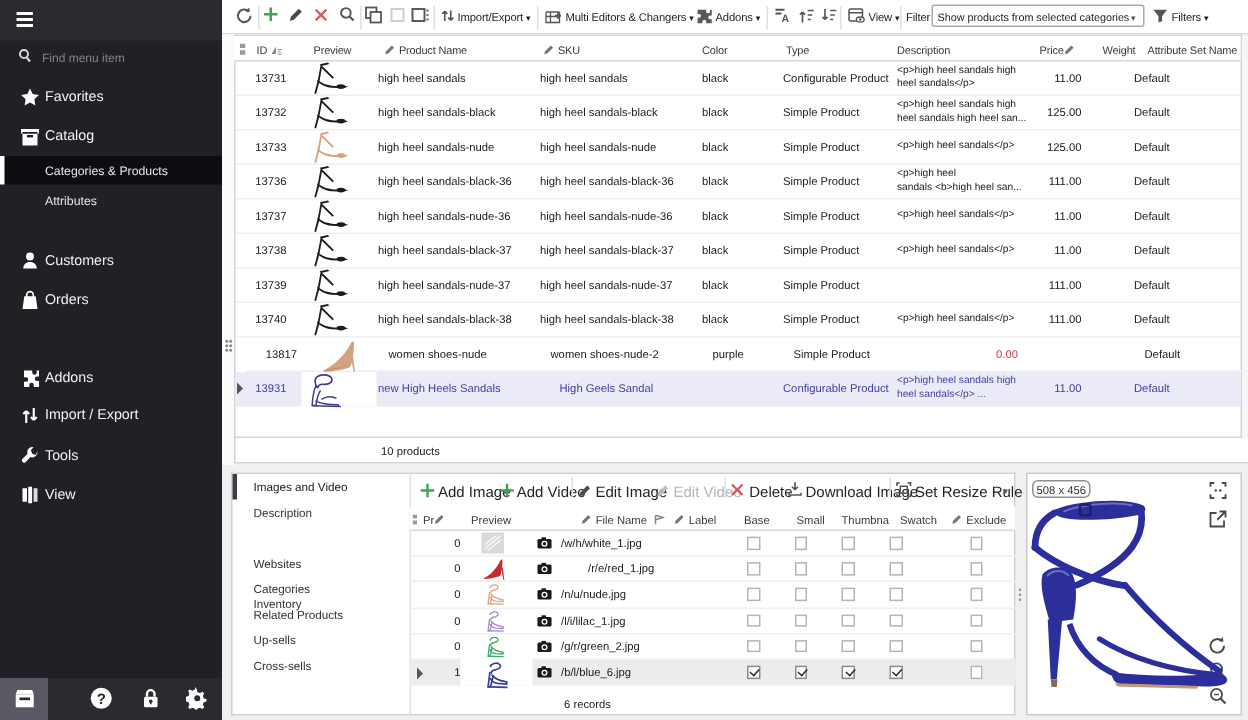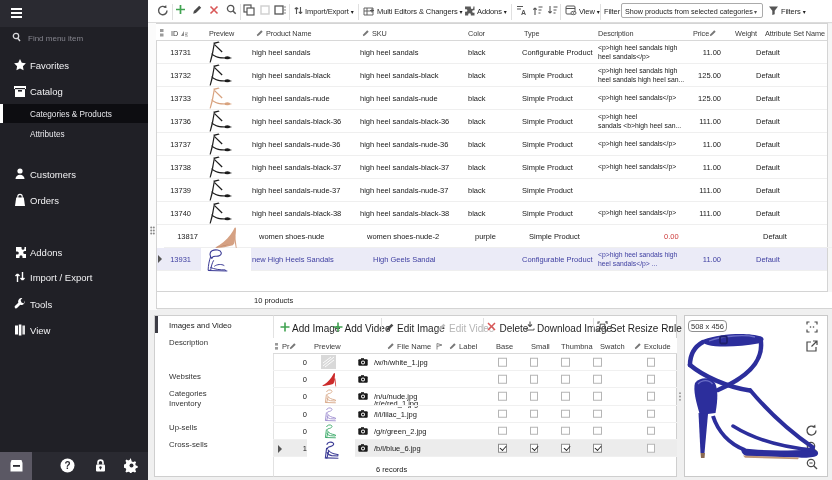--- a/index.html
+++ b/index.html
@@ -543,20 +543,23 @@
     </div>
   <div class="tab" style="top:350.5px;position:absolute;left:155px;margin-top:44px;">
       <span class="lb">Inventory</span>
     </div>
   <div class="tab" style="top:367.5px;position:absolute;left:155px;">
       <span class="lb">Websites</span>
     </div>
   <div class="tab" style="top:384.5px;position:absolute;left:155px;">
       <span class="lb">Categories</span>
     </div>
+  <div class="tab" style="top:401.5px;position:absolute;left:155px;">
+      <span class="lb">Related Products</span>
+    </div>
   <div class="tab" style="top:418.5px;position:absolute;left:155px;">
       <span class="lb">Up-sells</span>
     </div>
   <div class="tab" style="top:435.5px;position:absolute;left:155px;">
       <span class="lb">Cross-sells</span>
     </div>
 
   <div class="abs" id="bmain"></div>
   <div class="abs" style="left:280px;top:321.5px">
       <svg width="10" height="10">
@@ -670,21 +673,21 @@
         </svg>
       </div>
       <div style="position:absolute;left:85px;top:4px;">
         <svg width="10" height="8" viewBox="0 0 10 8">
           <rect x="0.3" y="1.3" width="9.4" height="6.4" rx="1" fill="#1a1a1a"></rect>
           <rect x="3" y="0.2" width="3" height="1.6" fill="#1a1a1a"></rect>
           <circle cx="5" cy="4.5" r="2" fill="#fff"></circle>
           <circle cx="5" cy="4.5" r="1.1" fill="#1a1a1a"></circle>
         </svg>
       </div>
-      <div style="position:absolute;left:101px;top:50%;transform:translateY(-50%);font-size:7.5px;color:#202020;margin-top:24px;">/r/e/red_1.jpg</div>
+      <div style="position:absolute;left:119px;top:50%;transform:translateY(-50%);font-size:7.5px;color:#202020;">/r/e/red_1.jpg</div>
       <div class="cb" style="left:225.3px;"></div>
       <div class="cb" style="left:256.9px;"></div>
       <div class="cb" style="left:288.4px;"></div>
       <div class="cb" style="left:320.20000000000005px;"></div>
       <div class="cb" style="left:373.5px;"></div>
     </div>
 <div class="abs" style="left:273px;top:388.4px;width:404px;height:17.2px;border-bottom:1px solid #f0f0f0;">
       <div style="position:absolute;left:14px;top:50%;transform:translateY(-50%);width:20px;text-align:right;font-size:7.5px;color:#202020;">0</div>
       <div style="position:absolute;left:48px;top:1px;">
         <svg width="17" height="16" viewBox="0 0 15 16">

